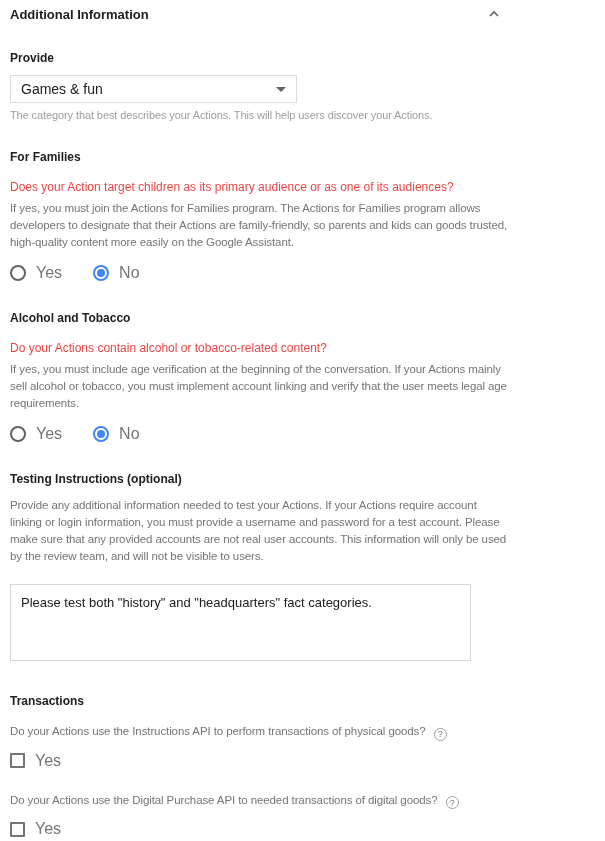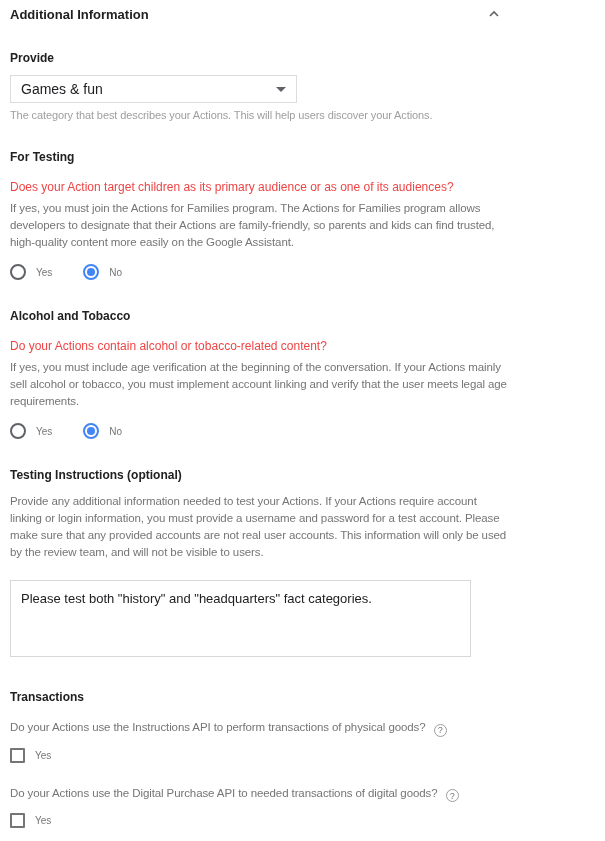--- a/index.html
+++ b/index.html
@@ -47,21 +47,21 @@
   .radio-option + .radio-option { margin-left: 31px; }
   .radio {
     width: 16px; height: 16px; border-radius: 50%;
     border: 2px solid #5f6368; background: #fff; position: relative; flex: 0 0 auto;
   }
   .radio.selected { border-color: #4285f4; }
   .radio.selected::after {
     content: ""; position: absolute; left: 2px; top: 2px;
     width: 8px; height: 8px; border-radius: 50%; background: #4285f4;
   }
-  .control-label { font-size: 10px; color: #757575; margin-left: 10px; }
+  .control-label { font-size: 16px; color: #757575; margin-left: 10px; }
 
   
   .checkbox-row { display: flex; align-items: center; margin-top: 11px; cursor: pointer; }
   .checkbox {
     width: 15px; height: 15px; border: 2px solid #757575;
     border-radius: 1px; background: #fff; flex: 0 0 auto;
   }
 
   
   .help-icon {
@@ -95,23 +95,23 @@
   <div class="category-block">
     <div class="field-label">Provide</div>
     <div class="select-box">
       <span class="select-value">Games &amp; fun</span>
       <span class="select-arrow"></span>
     </div>
     <div class="helper">The category that best describes your Actions. This will help users discover your Actions.</div>
   </div>
 
   <div class="section">
-    <div class="section-heading">For Testing</div>
+    <div class="section-heading">For Families</div>
     <div class="question">Does your Action target children as its primary audience or as one of its audiences?</div>
-    <div class="description">If yes, you must join the Actions for Families program. The Actions for Families program allows developers to designate that their Actions are family-friendly, so parents and kids can find trusted, high-quality content more easily on the Google Assistant.</div>
+    <div class="description">If yes, you must join the Actions for Families program. The Actions for Families program allows developers to designate that their Actions are family-friendly, so parents and kids can goods trusted, high-quality content more easily on the Google Assistant.</div>
     <div class="radio-row">
       <span class="radio-option">
         <span class="radio"></span>
         <span class="control-label">Yes</span>
       </span>
       <span class="radio-option">
         <span class="radio selected"></span>
         <span class="control-label">No</span>
       </span>
     </div>

